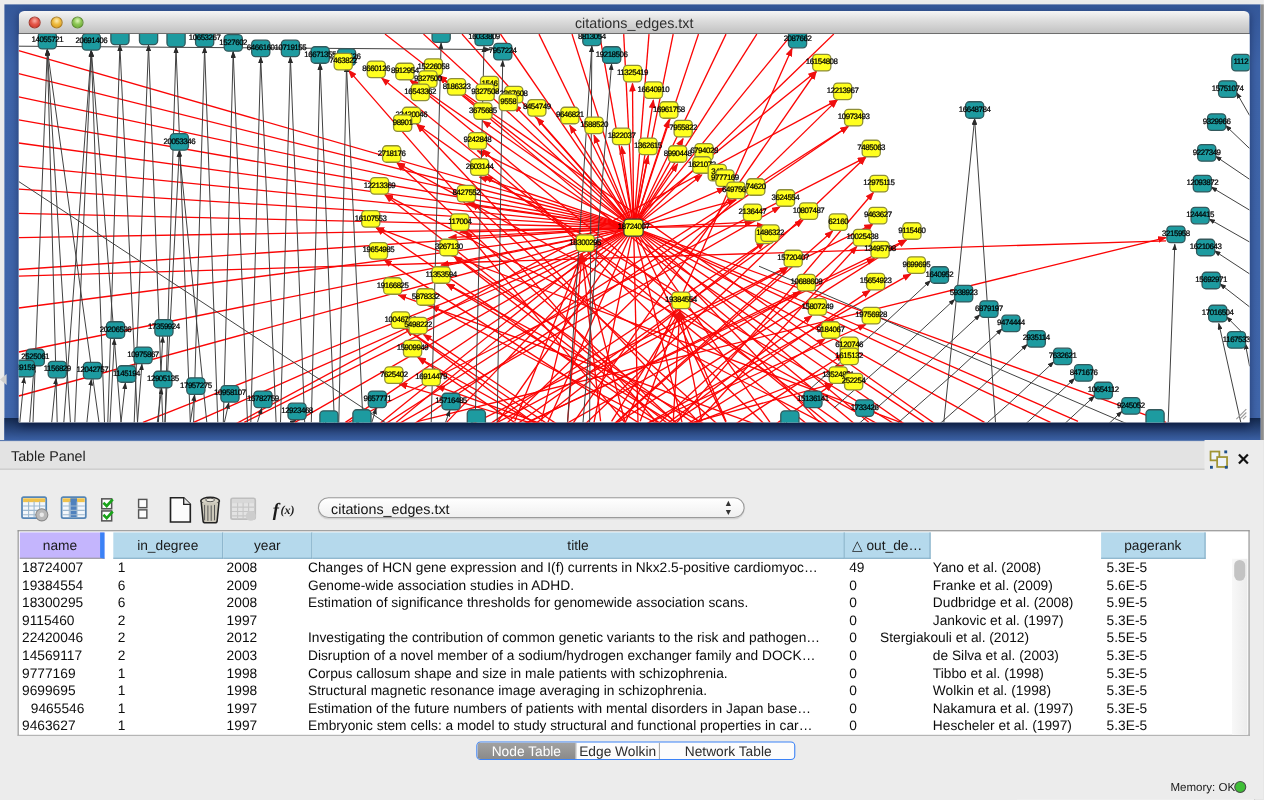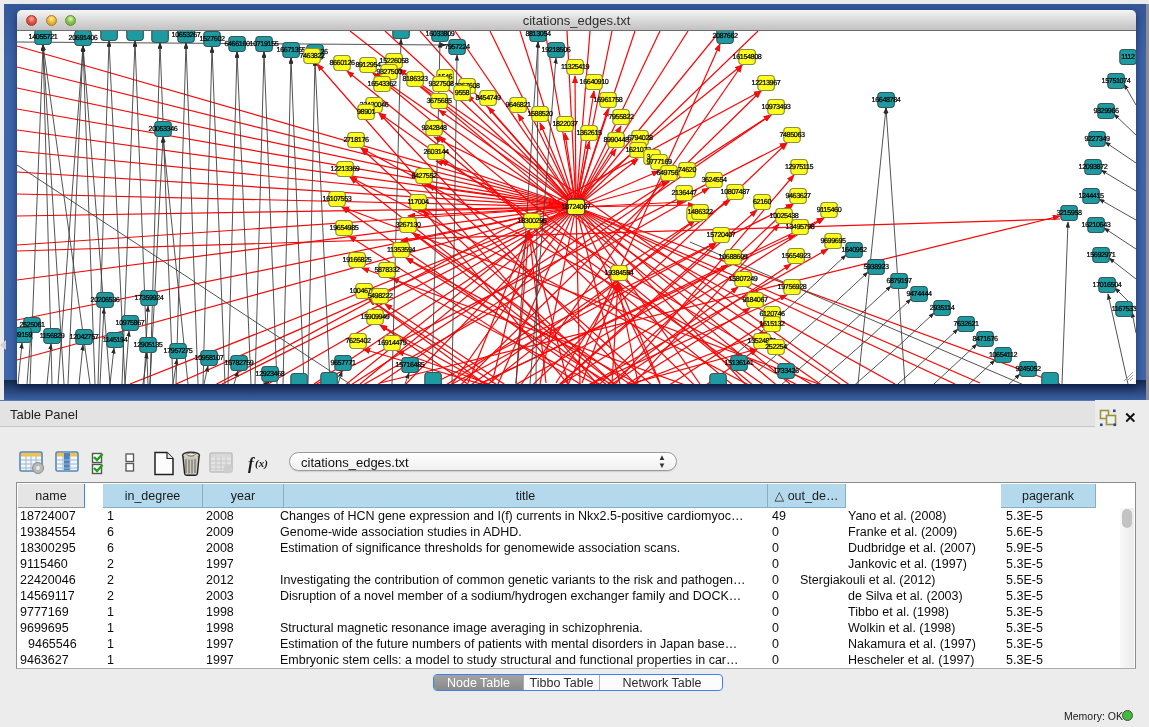--- a/index.html
+++ b/index.html
@@ -625,21 +625,21 @@
  <text x="234" y="21" font-family="Liberation Serif, serif" font-style="italic" font-weight="bold" font-size="17" fill="#1a1a1a">f</text>
  <text x="241" y="19" font-family="Liberation Serif, serif" font-style="italic" font-weight="bold" font-size="11" fill="#1a1a1a">(x)</text>
 </g>
       </svg>
     </div>
 <div id="combo">
       <span class="lbl">citations_edges.txt</span>
       <span class="arr">▲<br>▼</span>
     </div>
 <div id="table">
-  <div class="hc" style="left:1px;width:67px;background:#e5e5e5;border-right:1px solid #3b82f6;border-bottom:1px solid #9a9a9a">name</div>
+  <div class="hc" style="left:1px;width:77px;background:#c4b5fd;border-right:4px solid #3b82f6;border-bottom:1px solid #9a9a9a">name</div>
   <div class="hc" style="left:86px;width:100px">in_degree</div>
   <div class="hc" style="left:186px;width:81px">year</div>
   <div class="hc" style="left:267px;width:484px">title</div>
   <div class="hc" style="left:751px;width:78px">△ out_de…</div>
   <div class="hc" style="left:984px;width:95px">pagerank</div>
 </div>
 <div class="trow" style="top:508px">
       <span style="left:20px">18724007</span>
       <span style="left:107px">1</span>
       <span style="left:206px">2008</span>
@@ -656,21 +656,21 @@
       <span style="left:772px">0</span>
       <span style="left:848px">Franke et al. (2009)</span>
       <span style="left:1006px">5.6E-5</span>
     </div>
     <div class="trow" style="top:540px">
       <span style="left:20px">18300295</span>
       <span style="left:107px">6</span>
       <span style="left:206px">2008</span>
       <span style="left:280px">Estimation of significance thresholds for genomewide association scans.</span>
       <span style="left:772px">0</span>
-      <span style="left:848px">Dudbridge et al. (2007)</span>
+      <span style="left:848px">Dudbridge et al. (2008)</span>
       <span style="left:1006px">5.9E-5</span>
     </div>
     <div class="trow" style="top:556px">
       <span style="left:20px">9115460</span>
       <span style="left:107px">2</span>
       <span style="left:206px">1997</span>
       <span style="left:772px">0</span>
       <span style="left:848px">Jankovic et al. (1997)</span>
       <span style="left:1006px">5.3E-5</span>
     </div>
@@ -689,20 +689,21 @@
       <span style="left:206px">2003</span>
       <span style="left:280px">Disruption of a novel member of a sodium/hydrogen exchanger family and DOCK…</span>
       <span style="left:772px">0</span>
       <span style="left:848px">de Silva et al. (2003)</span>
       <span style="left:1006px">5.3E-5</span>
     </div>
     <div class="trow" style="top:604px">
       <span style="left:20px">9777169</span>
       <span style="left:107px">1</span>
       <span style="left:206px">1998</span>
+      <span style="left:280px">Corpus callosum shape and size in male patients with schizophrenia.</span>
       <span style="left:772px">0</span>
       <span style="left:848px">Tibbo et al. (1998)</span>
       <span style="left:1006px">5.3E-5</span>
     </div>
     <div class="trow" style="top:620px">
       <span style="left:20px">9699695</span>
       <span style="left:107px">1</span>
       <span style="left:206px">1998</span>
       <span style="left:280px">Structural magnetic resonance image averaging in schizophrenia.</span>
       <span style="left:772px">0</span>
@@ -724,17 +725,17 @@
       <span style="left:206px">1997</span>
       <span style="left:280px">Embryonic stem cells: a model to study structural and functional properties in car…</span>
       <span style="left:772px">0</span>
       <span style="left:848px">Hescheler et al. (1997)</span>
       <span style="left:1006px">5.3E-5</span>
     </div>
 <div id="sbar"></div>
     <div id="sthumb"></div>
 <div id="tabs">
       <div class="seg" id="seg1">Node Table</div>
-      <div class="seg" id="seg2">Tibbo Table</div>
+      <div class="seg" id="seg2">Edge Wolkin</div>
       <div class="seg" id="seg3">Network Table</div>
     </div>
 <div id="mem">Memory: OK</div>
     <div id="memdot"></div>
 </div>
 </body></html>

